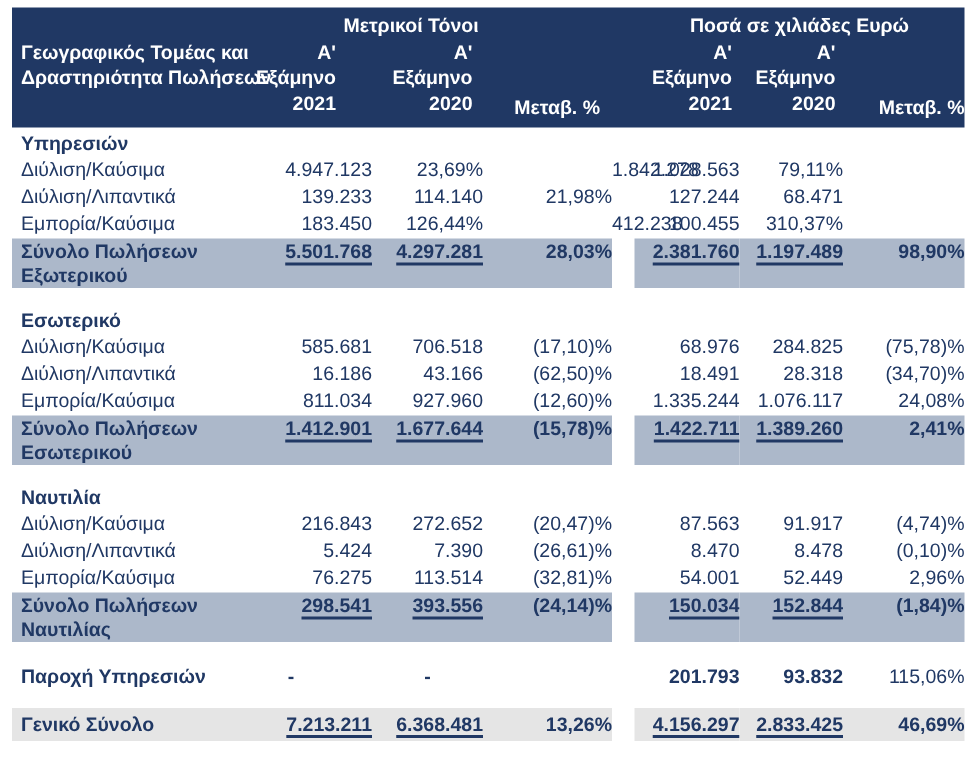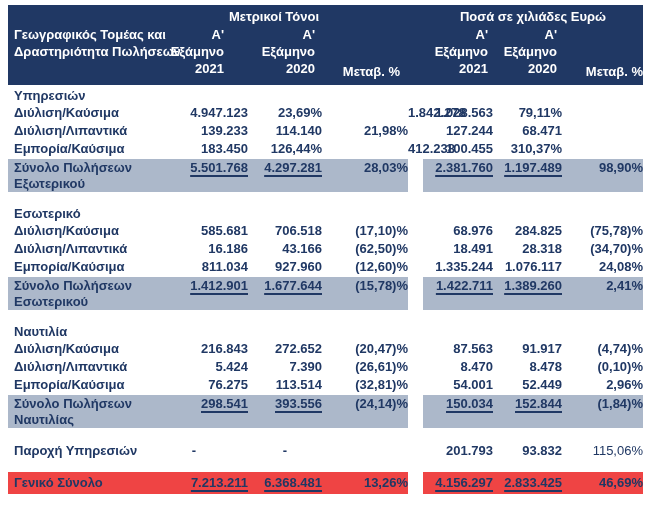--- a/index.html
+++ b/index.html
@@ -34,34 +34,34 @@
   .row {
     display:grid; width:635px;
     grid-template-columns:132px 108px 74px 86px 15px 70px 69px 81px;
   }
   .cell { overflow:visible; }
   .label { padding-left:6px; }
   .num { text-align:right; }
   .section-title { font-weight:bold; height:17px; line-height:17px; padding-left:6px; }
   .sec { margin-top:13px; }
   .sec.first { margin-top:0; }
-  .data-row { height:18px; line-height:18px;font-weight:bold; }
+  .data-row { height:18px; line-height:18px; }
 
   .total-row { margin-top:1px; font-weight:bold; align-items:end; }
   .total-row .cell { background:#ACB8CA; padding-top:1px; padding-bottom:0; line-height:16px; height:100%; box-sizing:border-box; }
   .total-row .gap { background:transparent; }
 
   .u { text-decoration:underline; text-decoration-thickness:1.5px; text-underline-offset:3px; }
 
   .services-row { margin-top:14px; height:18px; line-height:18px; font-weight:bold; }
   .services-row .dash { text-align:center; }
   .regular { font-weight:normal; }
 
   .grand-row { margin-top:12px; font-weight:bold; }
-  .grand-row .cell { background:#ef4444; height:22px; line-height:22px; }
+  .grand-row .cell { background:#e5e5e5; height:22px; line-height:22px; }
   .grand-row .gap { background:transparent; }
 </style>
 </head>
 <body>
 
 <div class="page">
 
   <div class="thead">
     <div class="group-title g1">Μετρικοί Τόνοι</div>
     <div class="group-title g2">Ποσά σε χιλιάδες Ευρώ</div>

